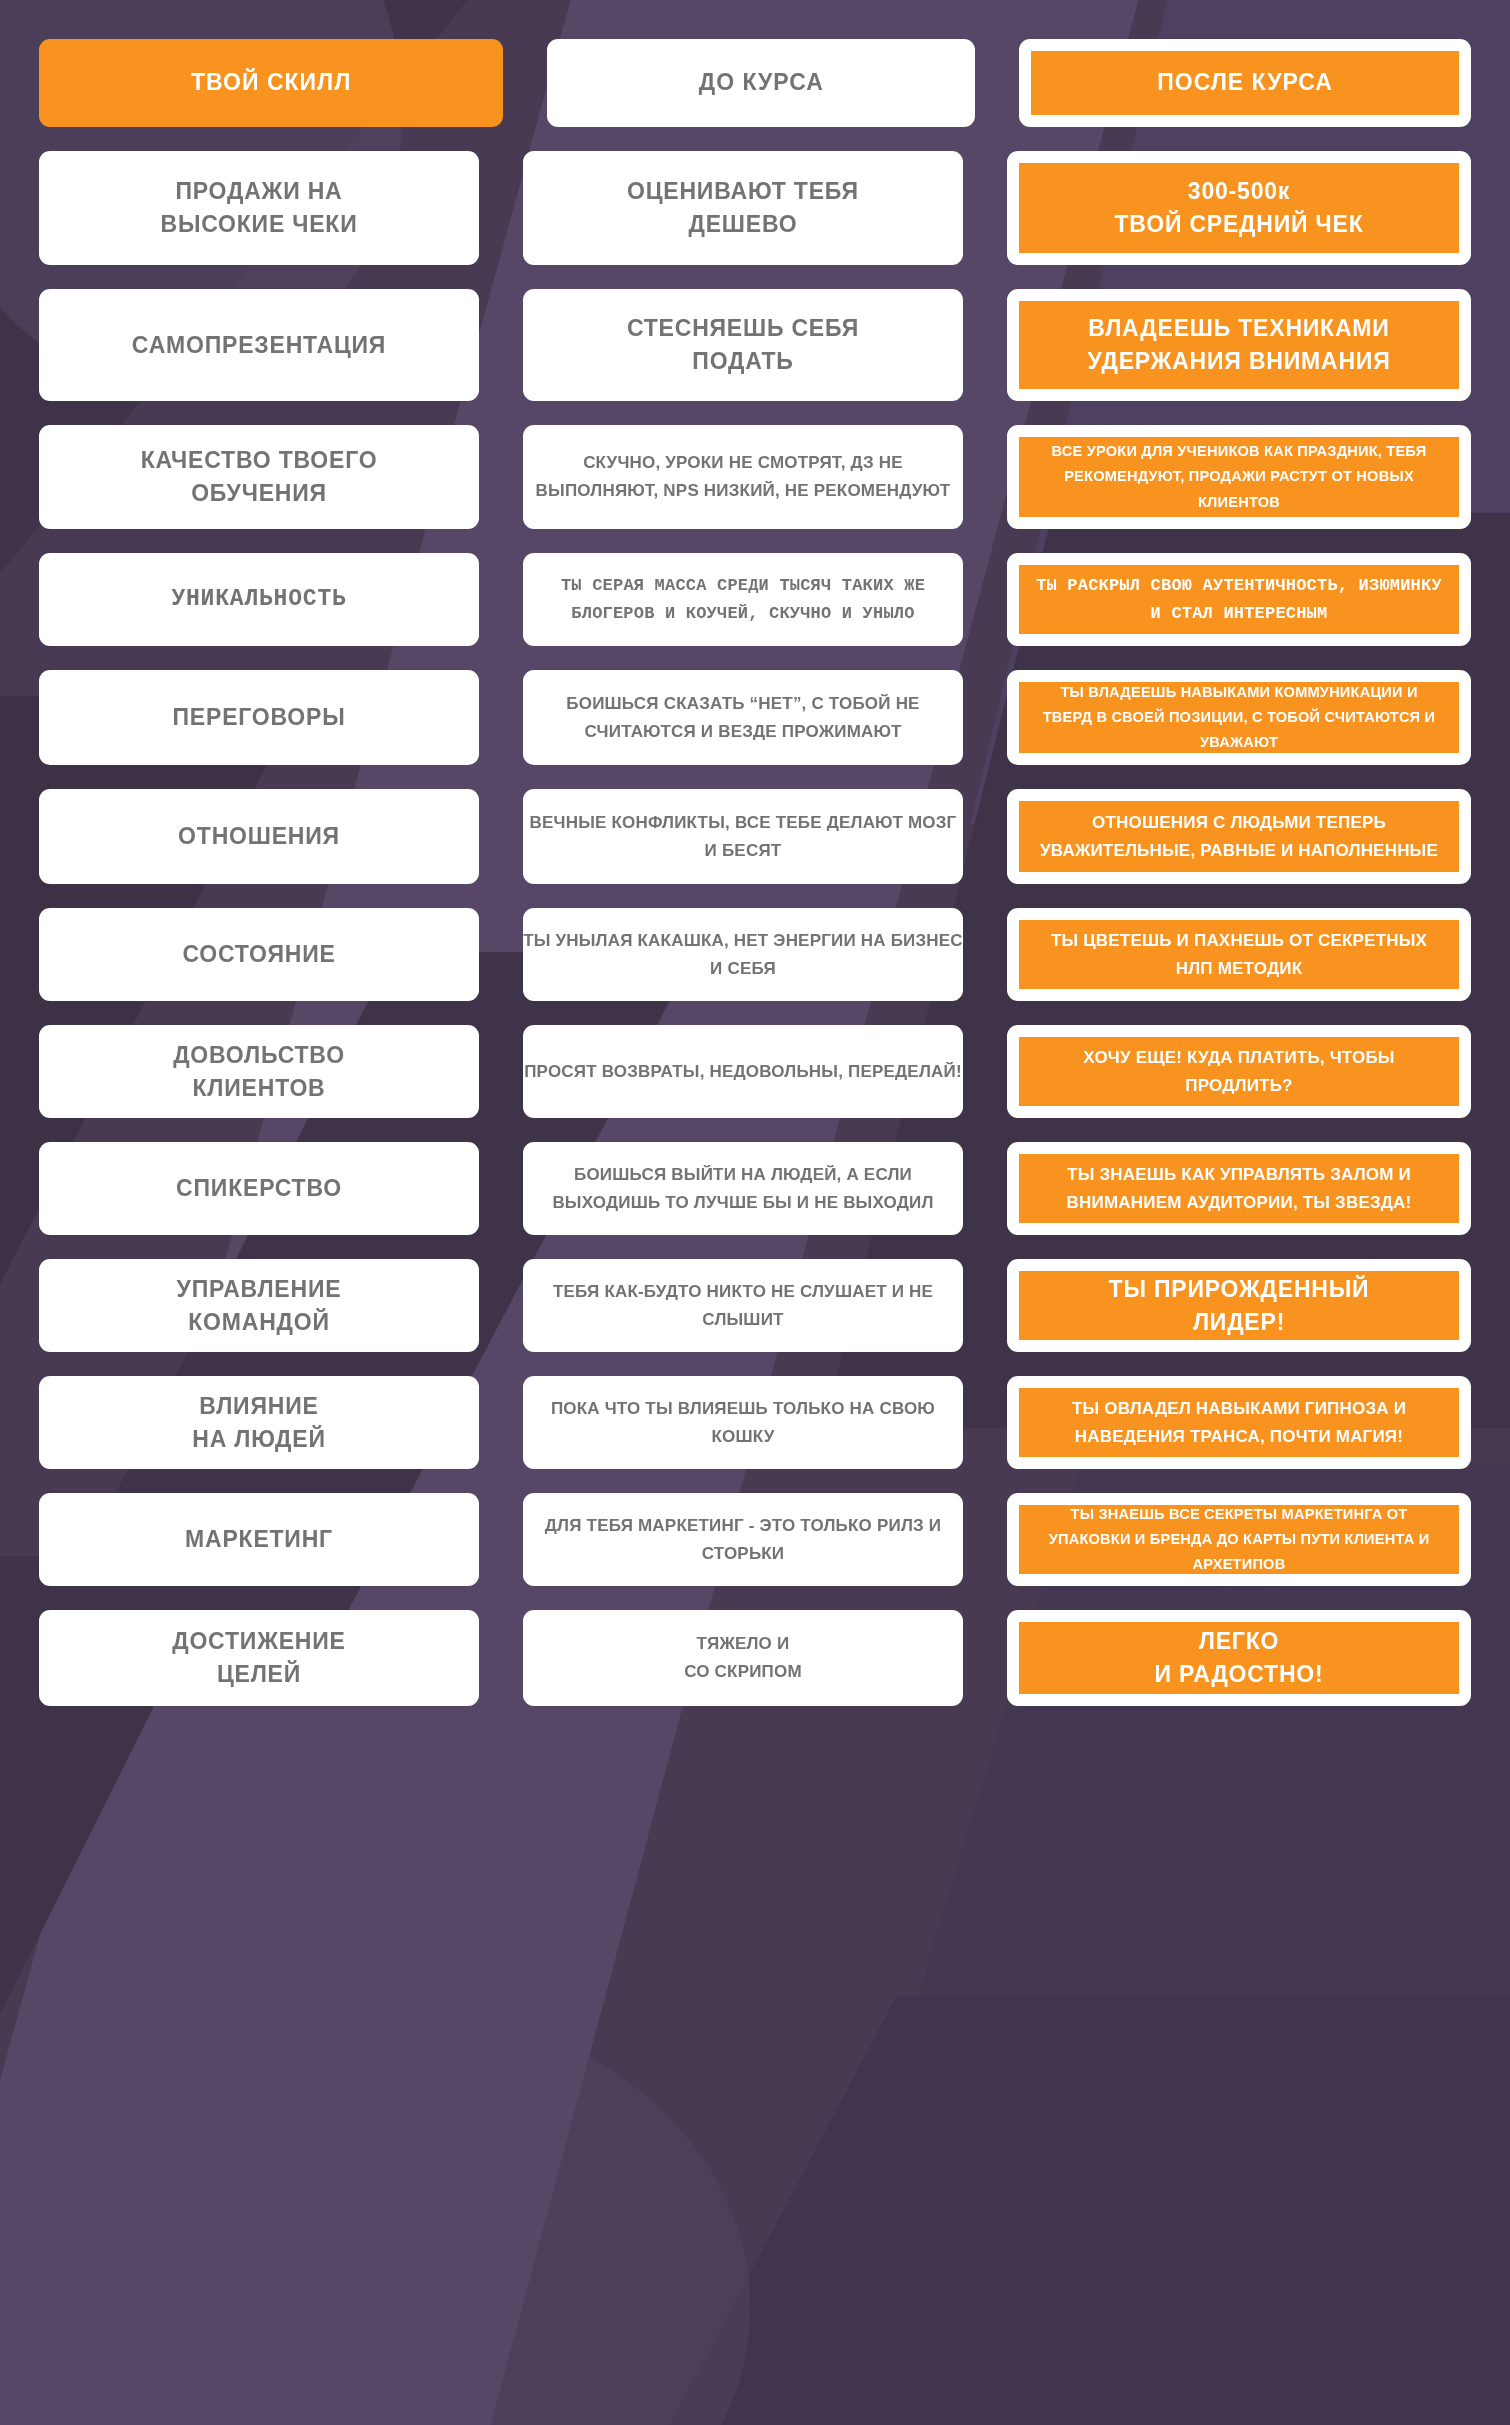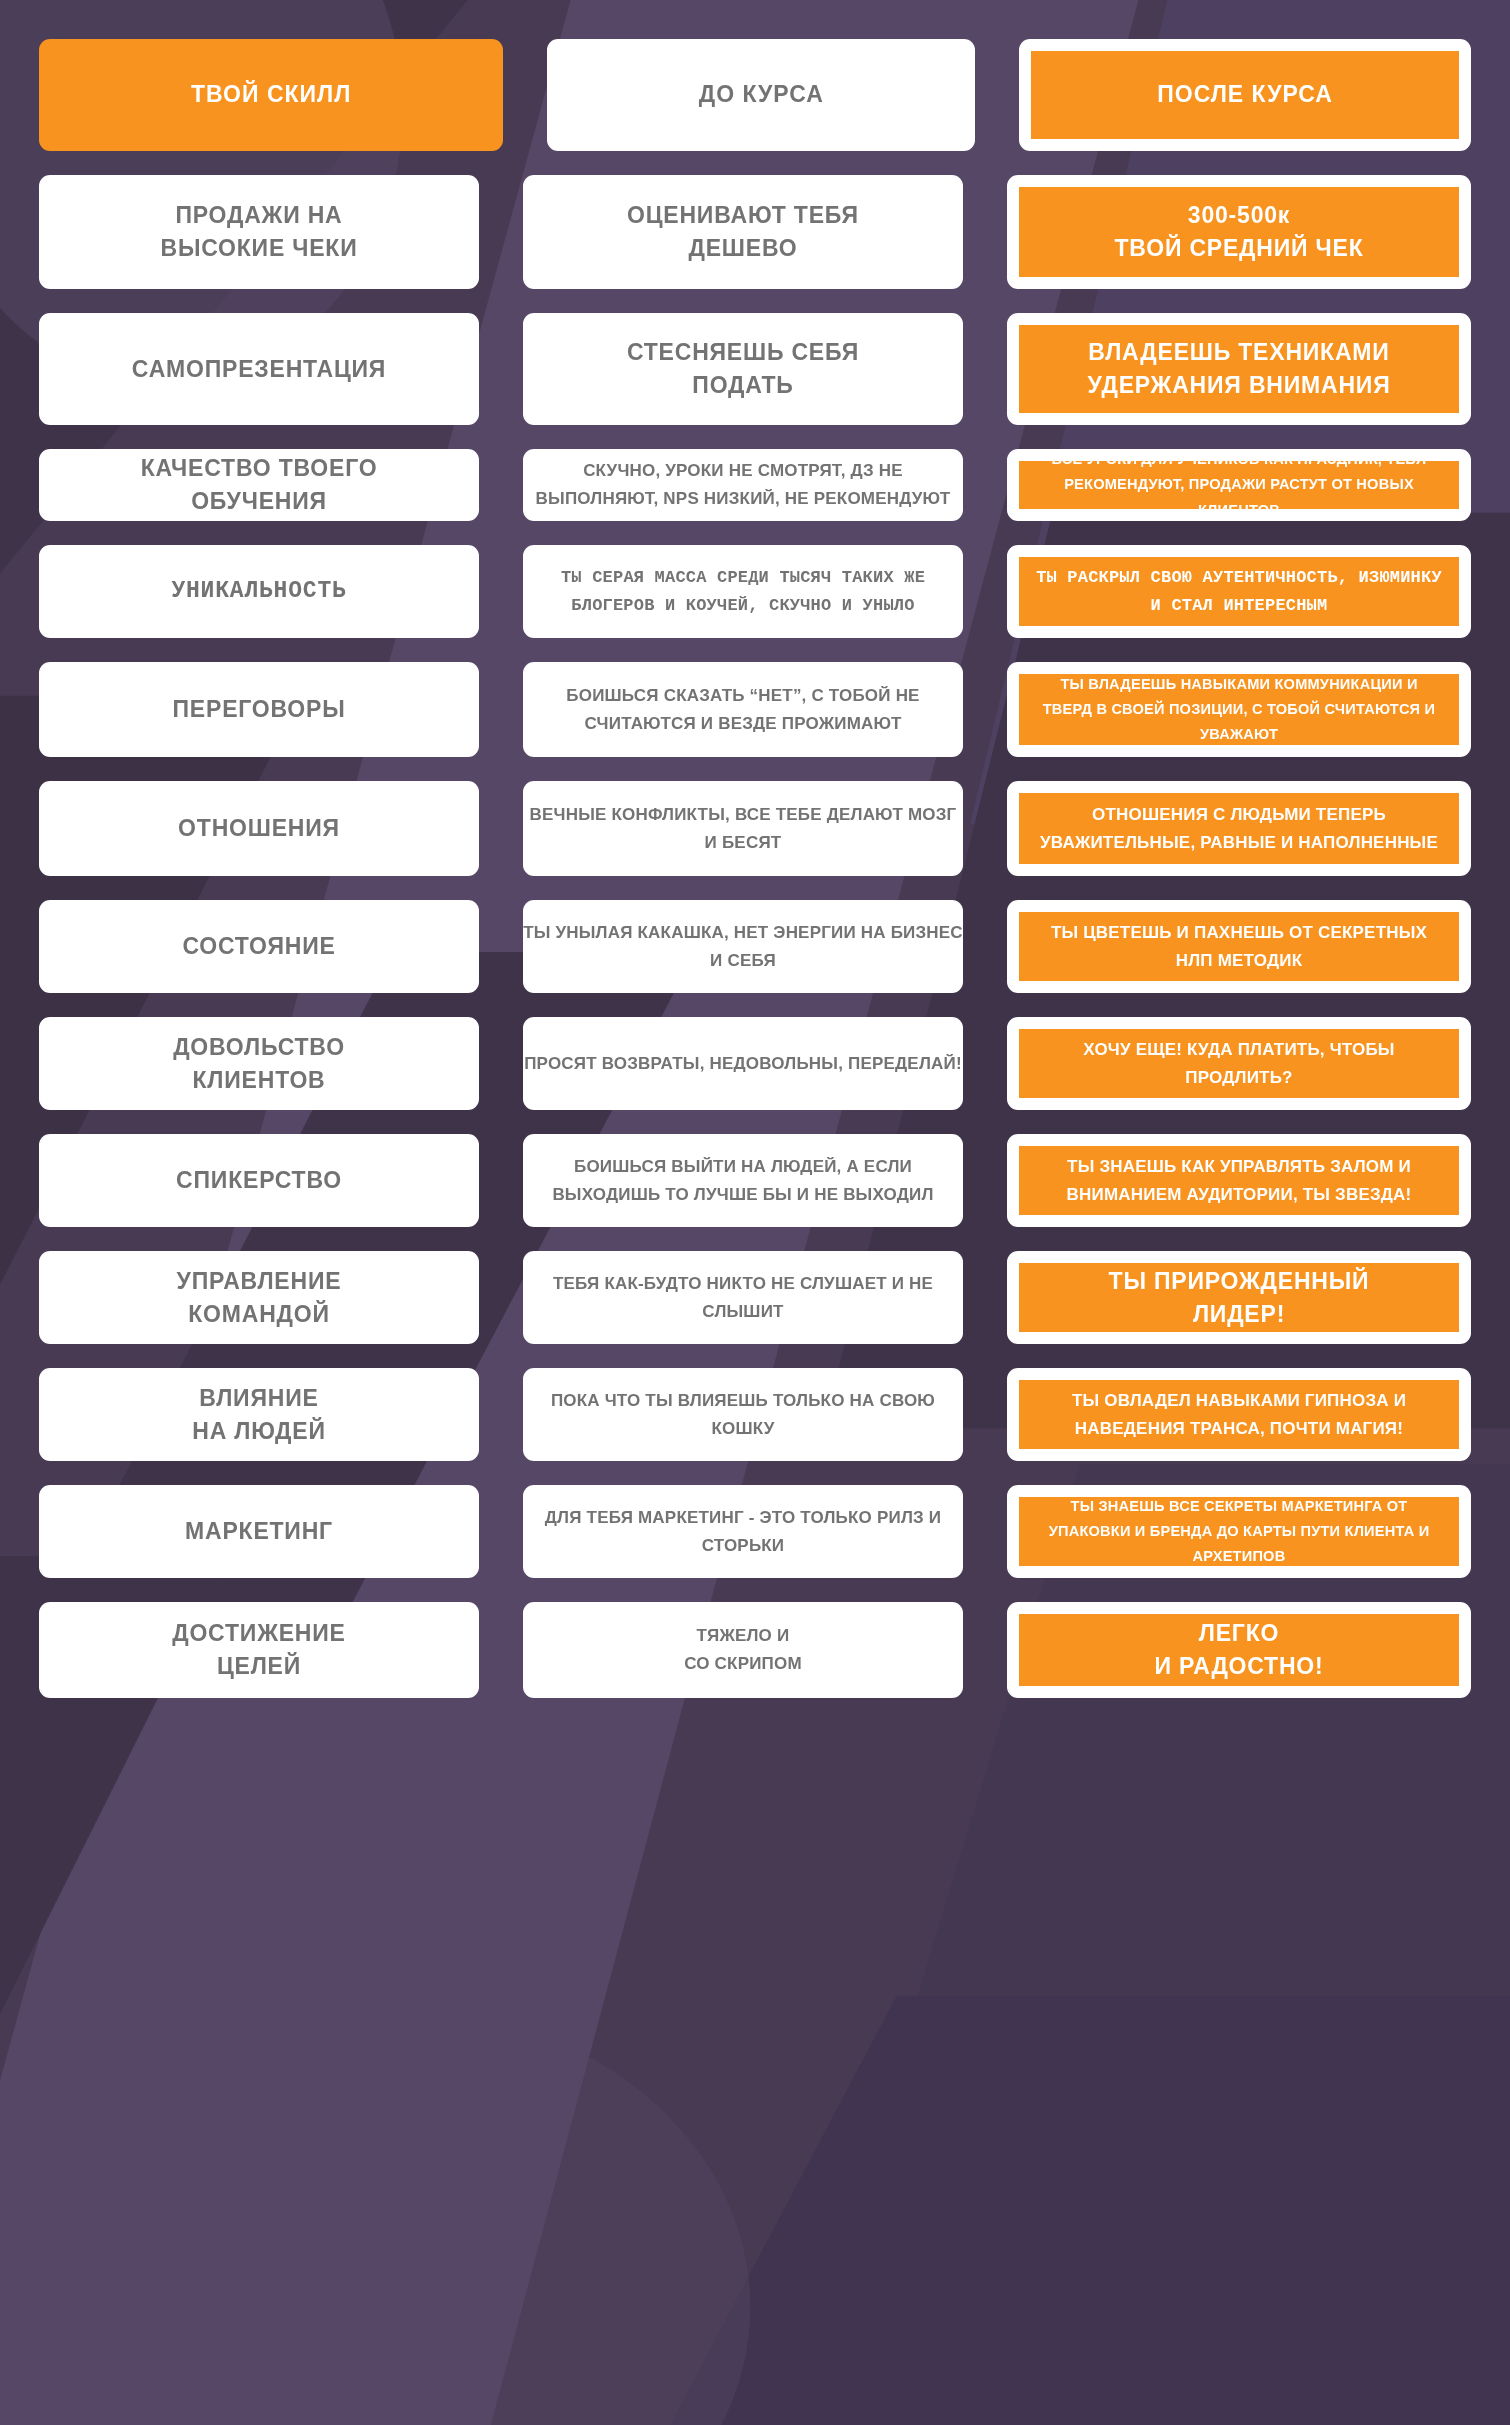--- a/index.html
+++ b/index.html
@@ -75,24 +75,24 @@
   }
 
   
   .t-head{font-size:23px;letter-spacing:1px;line-height:1.3;}
   .t-label{font-size:23px;letter-spacing:0.8px;line-height:1.42;}
   .t-big{font-size:23px;letter-spacing:0.8px;line-height:1.42;}
   .t-small{font-size:17px;letter-spacing:0.2px;line-height:1.62;}
   .t-xsmall{font-size:14.6px;letter-spacing:0.2px;line-height:1.72;}
 
   
-  .h-head{height:112px;}
+  .h-head{height:88px;}
   .h-2{height:114px;}
   .h-3{height:112px;justify-content:flex-end;}
-  .h-4{height:72px;}
+  .h-4{height:104px;}
   .h-5{height:93px;font-family:Liberation Mono, monospace;}
   .h-6{height:95px;}
   .h-7{height:95px;}
   .h-8{height:93px;}
   .h-9{height:93px;border-radius:9px;}
   .h-10{height:93px;}
   .h-11{height:93px;}
   .h-12{height:93px;}
   .h-13{height:93px;}
   .h-14{height:96px;}

